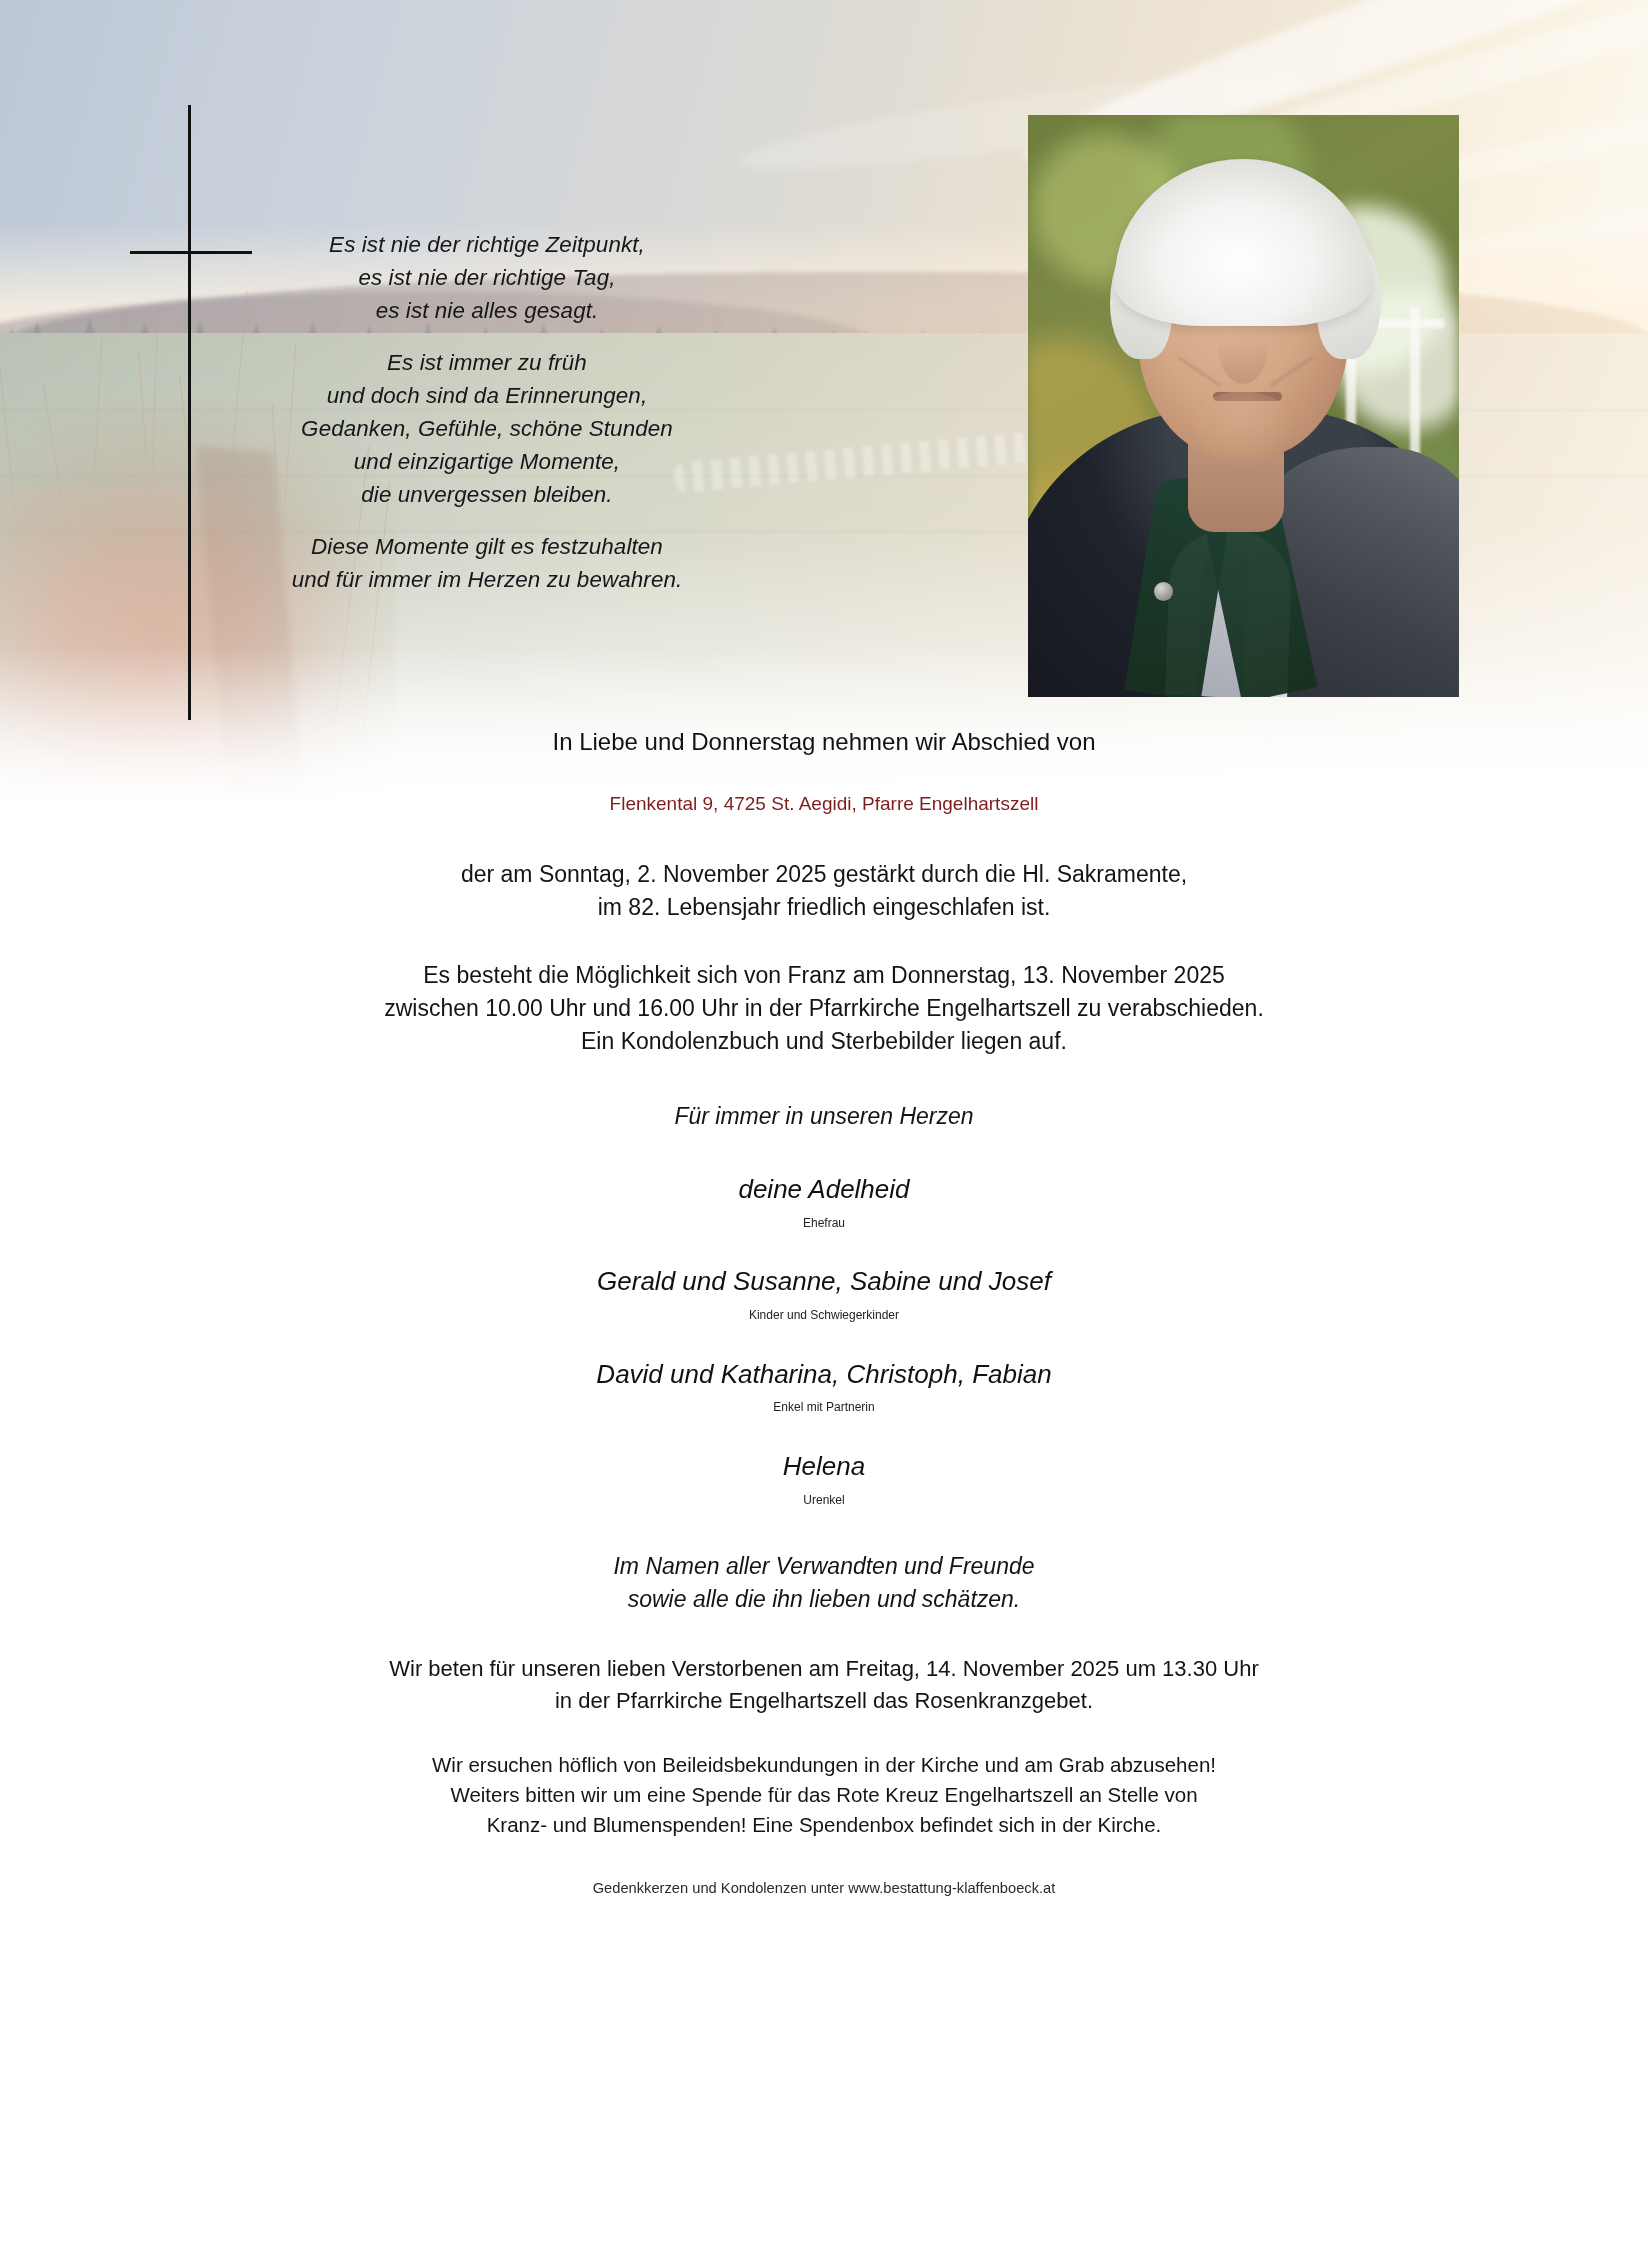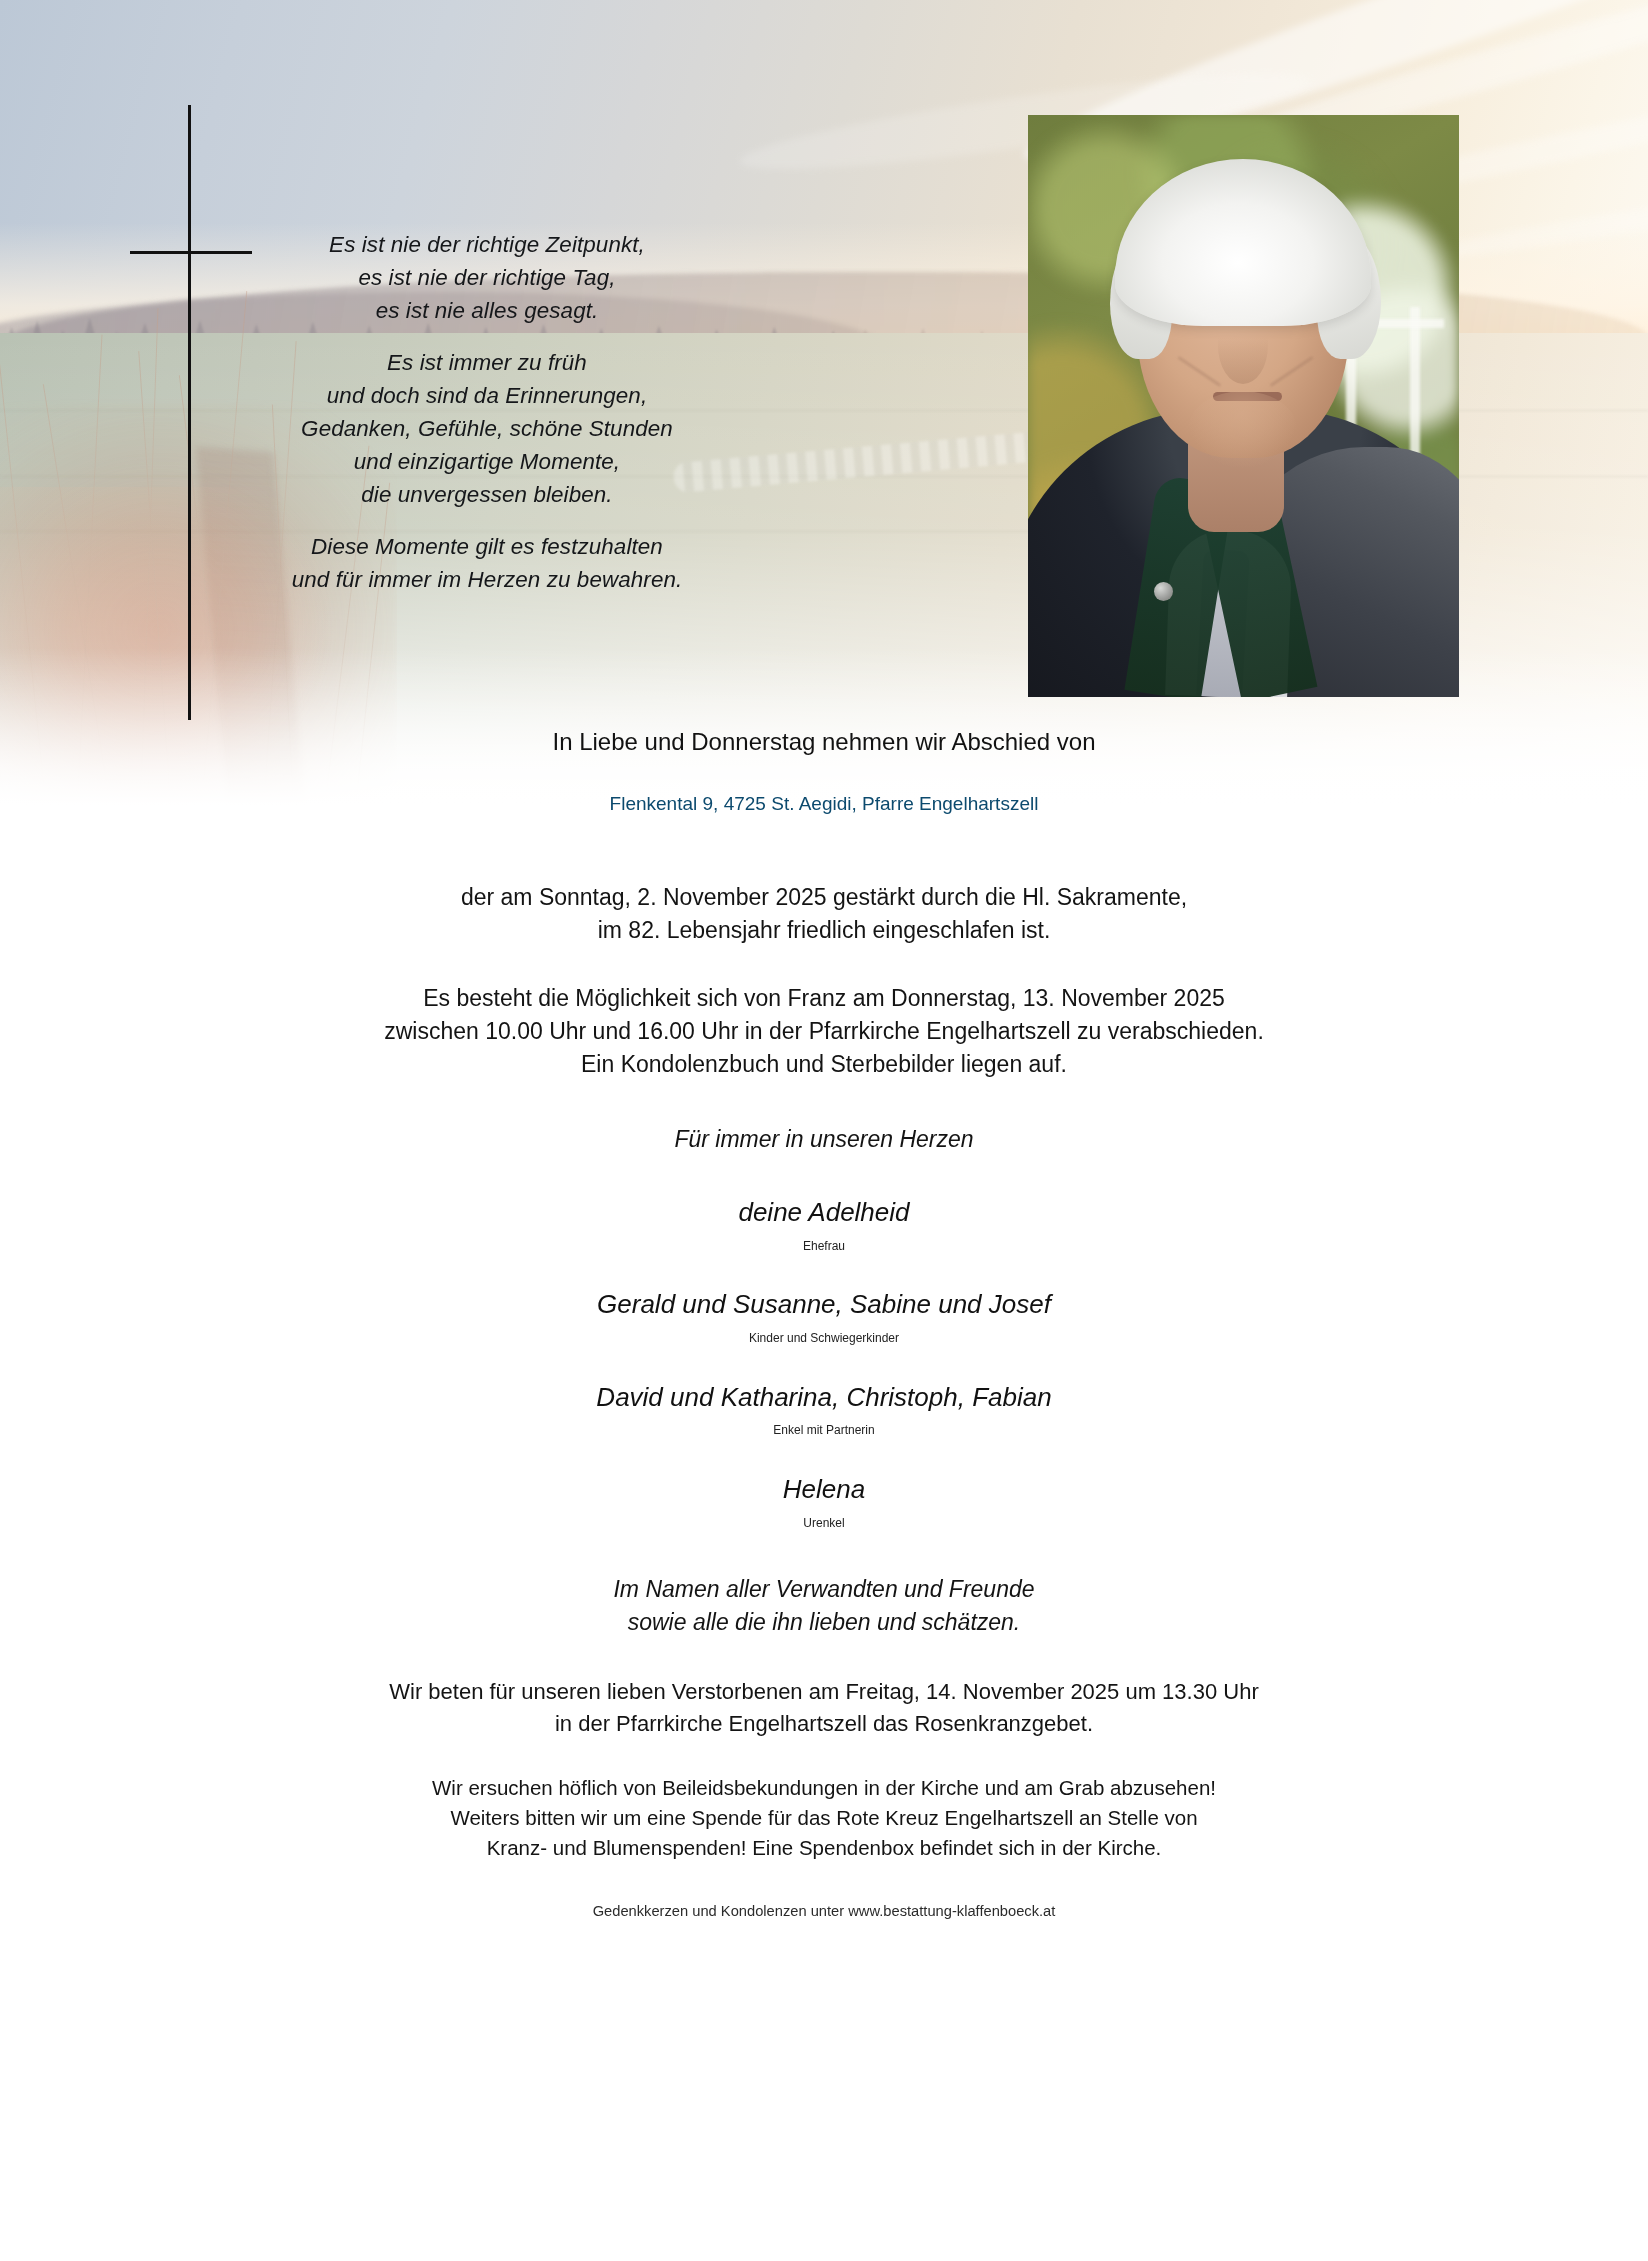--- a/index.html
+++ b/index.html
@@ -261,21 +261,21 @@
   #poem .stanza { margin-bottom:19px; }
   #poem .stanza:last-child { margin-bottom:0; }
 
   #doc { position:absolute; left:0; top:724px; width:1648px; text-align:center; }
 
   .farewell { font-size:24px; line-height:35px; color:#121212; margin-bottom:32px; }
   .name {
     font-size:60px; font-style:italic; font-weight:400; line-height:67px;
     letter-spacing:0.3px; color:#0b0b0b; margin-bottom:9px;
   }
-  .addr { font-size:19px; line-height:26px; color:#0c4a6e; margin-bottom:64px; }
+  .addr { font-size:19px; line-height:26px; color:#7f1d1d; margin-bottom:41px; }
 
   .para { font-size:23px; line-height:33px; color:#141414; margin-bottom:35px; }
 
   .sec-head { font-size:23px; font-style:italic; line-height:33px; color:#141414; margin:42px 0 40px; }
 
   .fam { margin-bottom:29.5px;text-align:center; }
   .fam-names { font-size:26px; font-style:italic; line-height:33px; color:#111; }
   .fam-rel { font-size:12px; line-height:26px; color:#222; margin-top:3.8px; }
 
   .closing { font-size:23px; font-style:italic; line-height:33px; color:#141414; margin:37px 0 37px; }

